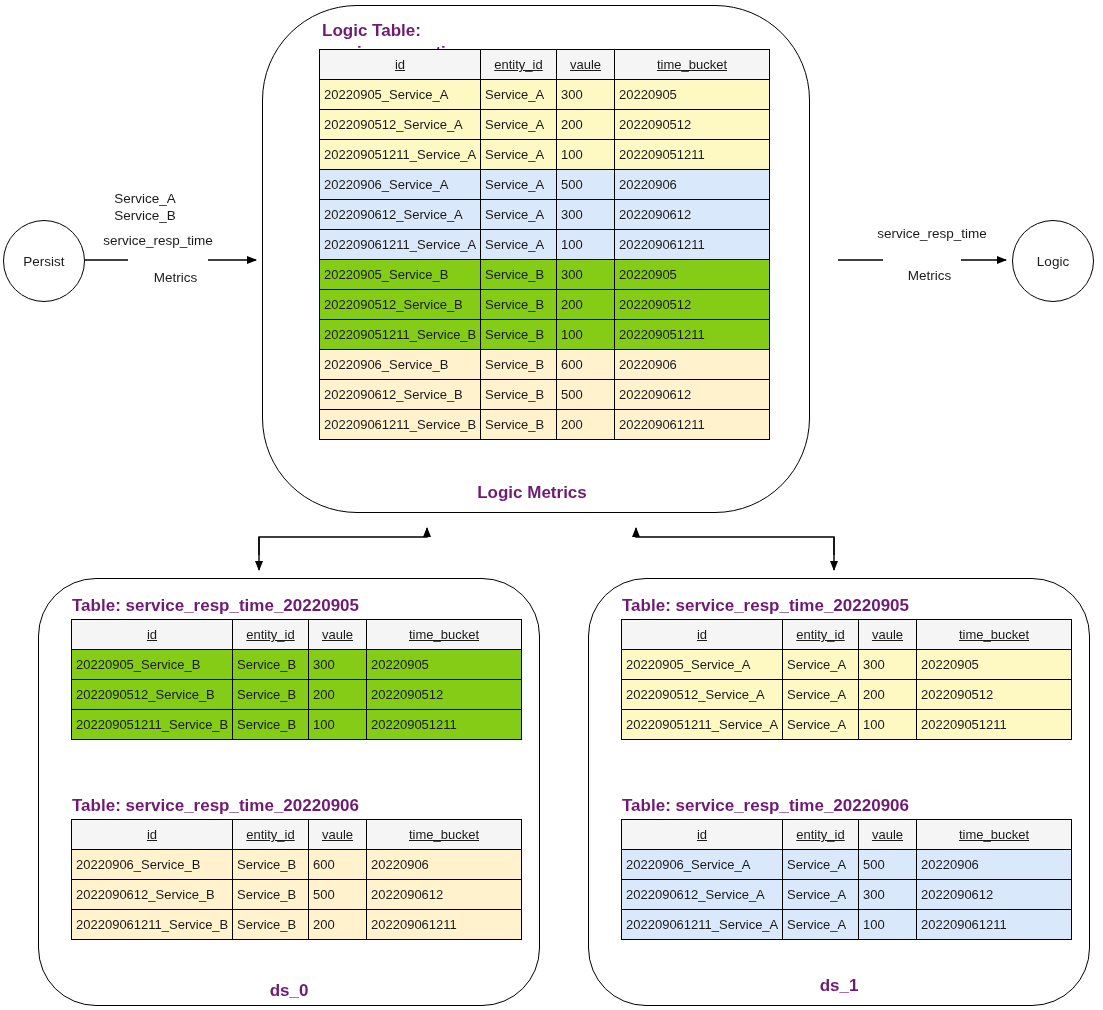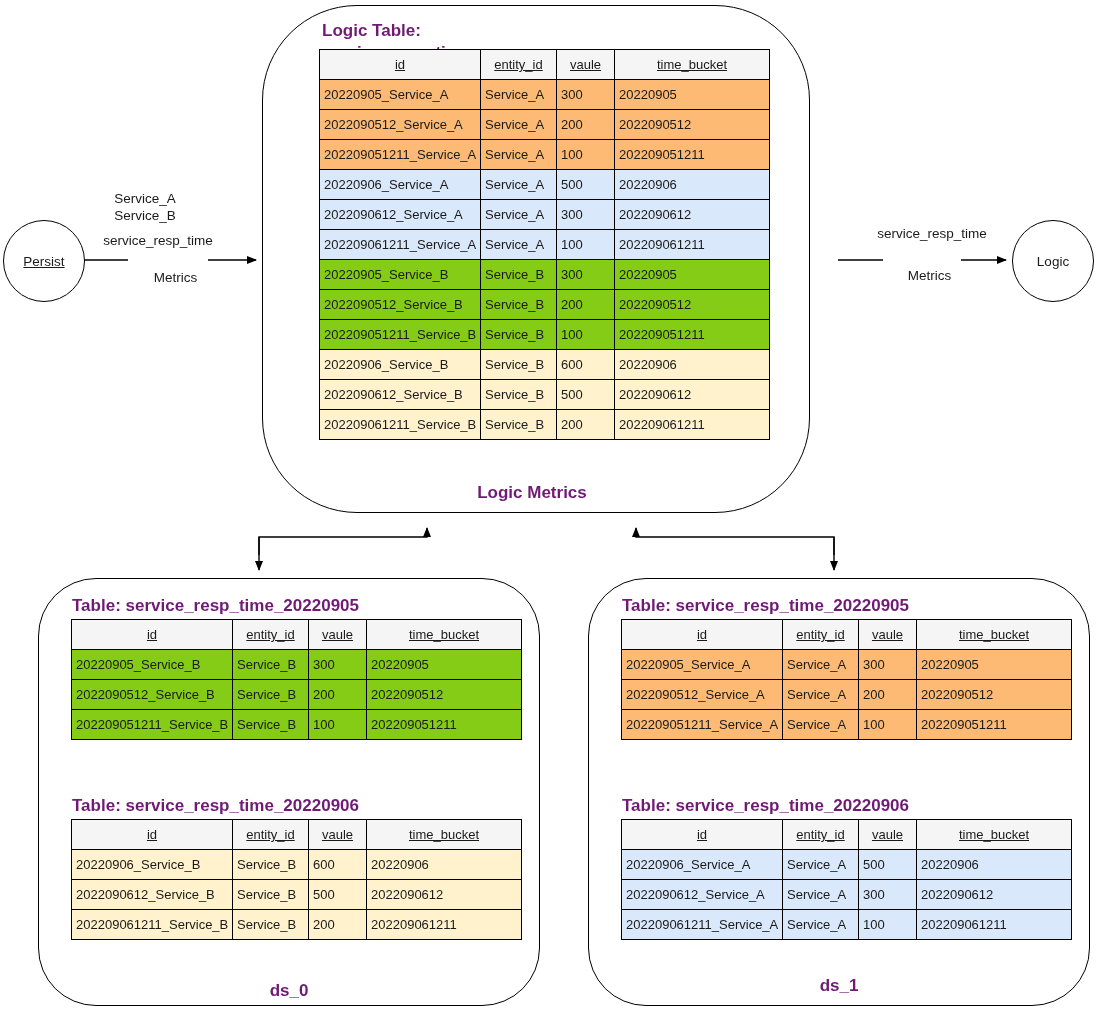--- a/index.html
+++ b/index.html
@@ -76,21 +76,21 @@
     white-space: nowrap;
   }
   table.grid th {
     background: #f5f5f5;
     text-align: center;
     text-decoration: underline;
   }
   table.grid td { text-align: left; }
 
   
-  .fill-green  { background: #fdba74; border-radius: 15px; }
+  .fill-green  { background: #fef9c3; border-radius: 15px; }
   .fill-blue   { background: #dae8fc; }
   .fill-orange { background: #84cc16; }
   .fill-yellow { background: #fff2cc; }
 
   
   #connectors {
     position: absolute;
     left: 0; top: 0;
     width: 1103px;
     height: 1010px;
@@ -121,21 +121,21 @@
       <path d="M259,555 L259,537 L427,537 L427,528" fill="none" stroke="#000000" stroke-width="1.4" marker-end="url(#arrowhead)"></path>
       <path d="M259,537 L259,570" fill="none" stroke="#000000" stroke-width="1.4" marker-end="url(#arrowhead)"></path>
     </g>
 
     <g>
       <path d="M834,555 L834,537 L636,537 L636,528" fill="none" stroke="#000000" stroke-width="1.4" marker-end="url(#arrowhead)"></path>
       <path d="M834,537 L834,570" fill="none" stroke="#000000" stroke-width="1.4" marker-end="url(#arrowhead)"></path>
     </g>
   </svg>
 
-  <div class="abs circle-node" style="left:3px; top:220px; width:82px; height:82px;text-decoration:underline;">
+  <div class="abs circle-node" style="left:3px; top:220px; width:82px; height:82px;">
     <span>Persist</span>
   </div>
 
   <div class="abs lbl center-text" style="left:100px; top:190px; width:90px;">Service_A
 Service_B</div>
   <div class="abs lbl center-text" style="left:88px; top:232px; width:140px;">service_resp_time</div>
   <div class="abs lbl center-text" style="left:128px; top:252px; width:80px; background:#ffffff;">
     <span>Metrics</span>
   </div>
 

